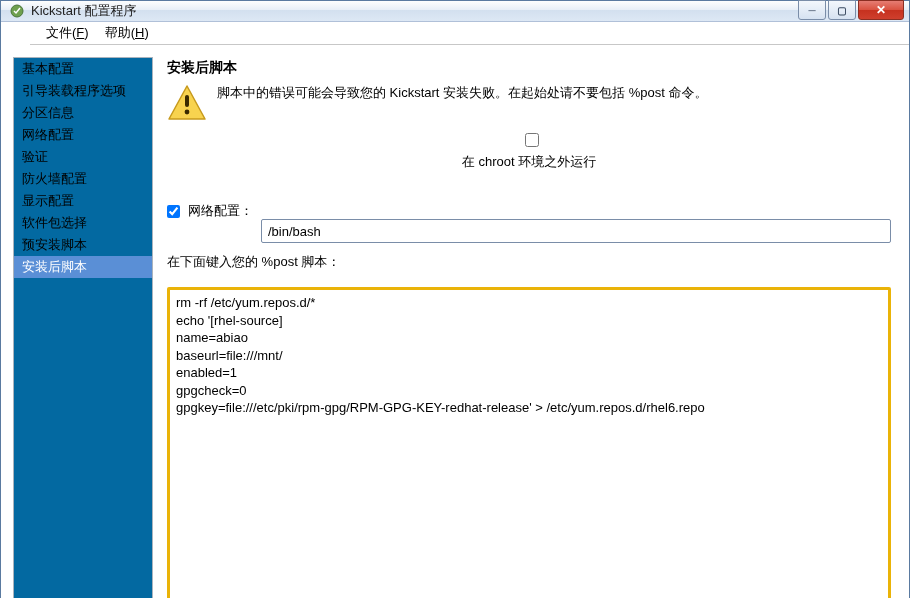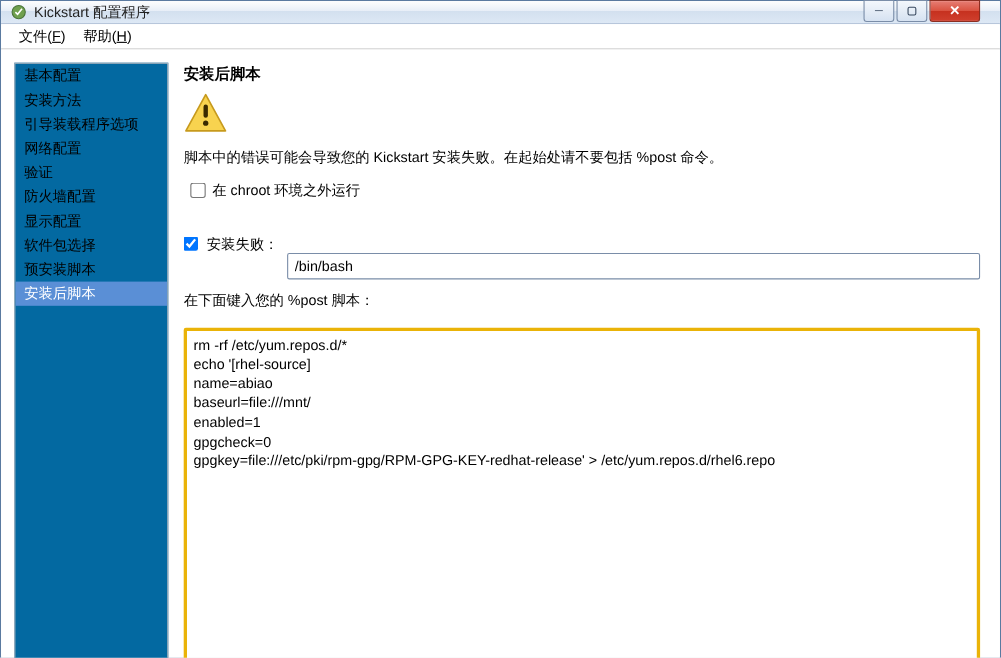--- a/index.html
+++ b/index.html
@@ -1,38 +1,38 @@
 <!DOCTYPE html>
 <html><head>
   <meta charset="utf-8">
   <style>
     * { box-sizing: border-box; margin: 0; padding: 0; }
     body { font-family: "Microsoft YaHei", "SimSun", Arial, sans-serif; font-size: 13px; background: #dce5f0; overflow: hidden; }
     .window { width: 910px; height: 598px; background: #fff; display: flex; flex-direction: column; border: 1px solid #5a7aa0; }
-    .titlebar { height: 30px; background: linear-gradient(to bottom, #fdfefe 0%, #e7eef7 45%, #d3e0ef 46%, #dde8f5 100%); display: flex; align-items: center; padding: 0 16px 0 8px; border-bottom: 1px solid #b0c0d8; }
+    .titlebar { height: 30px; background: linear-gradient(to bottom, #fdfefe 0%, #e7eef7 45%, #d3e0ef 46%, #dde8f5 100%); display: flex; align-items: center; padding: 0 3px 0 8px; border-bottom: 1px solid #b0c0d8; }
     .titlebar .title-icon { width: 16px; height: 16px; margin-right: 6px; display: flex; align-items: center; justify-content: center; }
     .titlebar .title-text { flex: 1; font-size: 13px; color: #222; }
     .win-buttons { display: flex; height: 20px; margin-right: 2px; }
     .win-btn { width: 28px; height: 20px; border: 1px solid #7a8da8; border-radius: 0 0 3px 3px; margin-left: 2px; background: linear-gradient(to bottom,#f3f7fc,#d6e2f1); display: flex; align-items: center; justify-content: center; cursor: pointer; position: relative; top:-1px; }
     .win-btn.close { background: linear-gradient(to bottom,#e67d73,#d9513f 50%,#c6311f 51%,#cf3f2d); border-color:#8b2e22; width: 46px; }
     .win-btn .sym { font-size: 10px; font-weight: bold; color: #3a4a60; }
     .win-btn.close .sym { color: #fff; font-size: 12px; }
-    .menubar { height: 24px; border-bottom: 1px solid #c7c7c7; display: flex; align-items: center; padding: 0 8px; background: #fff; }
+    .menubar { height: 24px; border-bottom: 1px solid #c7c7c7; display: flex; align-items: center; padding: 0 8px; background: #fff; margin-left: 29px; }
     .menu-item { padding: 2px 8px; cursor: pointer; font-size: 13px; }
     .menu-item u { text-decoration: underline; }
     .content { flex: 1; padding: 12px; display: flex; gap: 12px; background: #fff; }
     .sidebar { width: 140px; border: 1px solid #aab3bd; background: #0369a1; overflow-y: auto; }
     .side-item { padding: 2px 8px; cursor: pointer; font-size: 13px; white-space: nowrap; }
     .side-item.selected { background: #5a8fd6; color: #fff; }
     .main { flex: 1; display: flex; flex-direction: column; padding: 2px 6px 0 2px; }
     .section-title { font-weight: bold; font-size: 14px; margin-bottom: 6px; }
-    .warning-row { display: flex; align-items: flex-start; gap: 10px; margin-bottom: 10px; flex-direction: column; }
+    .warning-row { display: flex; align-items: flex-start; gap: 10px; margin-bottom: 10px; }
     .warning-icon { width: 40px; height: 40px; flex-shrink: 0; }
     .warning-text { line-height: 1.6; font-size: 13px; }
-    .check-row { display: flex; align-items: center; gap: 6px; margin-bottom: 8px; }
+    .check-row { display: flex; align-items: center; gap: 6px; margin-bottom: 8px; flex-direction: column; }
     .check-row input[type=checkbox] { width: 14px; height: 14px; margin-left: 6px; }
     .inter-row { display: flex; align-items: center; gap: 8px; margin-bottom: 10px; }
     .inter-row input[type=text] { flex: 1; height: 24px; border: 1px solid #7a8da8; padding: 2px 6px; font-size: 13px; border-radius: 2px; margin-top: 40px; }
     .script-label { margin-bottom: 16px; font-size: 13px; }
     .script-area { width: 100%; height: 336px; border: 3px solid #eab308; padding: 4px 6px; font-family: Arial, sans-serif; font-size: 13px; line-height: 1.35; resize: none; white-space: pre; overflow: auto; border-radius: 2px; }
   </style>
 </head>
 <body>
 
 <div class="window">
@@ -58,22 +58,22 @@
   </div>
 
   <div class="menubar">
     <div class="menu-item"><span>文件(</span><u>F</u><span>)</span></div>
     <div class="menu-item"><span>帮助(</span><u>H</u><span>)</span></div>
   </div>
 
   <div class="content">
     <div class="sidebar">
       <div class="side-item">基本配置</div>
-      <div class="side-item">安装方法</div>
       <div class="side-item">引导装载程序选项</div>
+      <div class="side-item">分区信息</div>
       <div class="side-item">网络配置</div>
       <div class="side-item">验证</div>
       <div class="side-item">防火墙配置</div>
       <div class="side-item">显示配置</div>
       <div class="side-item">软件包选择</div>
       <div class="side-item">预安装脚本</div>
       <div class="side-item selected">安装后脚本</div>
     </div>
 
     <div class="main">
@@ -90,21 +90,21 @@
         <div class="warning-text">脚本中的错误可能会导致您的  Kickstart  安装失败。在起始处请不要包括  %post 命令。</div>
       </div>
 
       <div class="check-row">
         <input type="checkbox" id="cb-chroot" style="">
         <label for="cb-chroot">在  chroot 环境之外运行</label>
       </div>
 
       <div class="inter-row">
         <input type="checkbox" id="cb-interp" checked="" style="">
-        <label for="cb-interp">安装失败：</label>
+        <label for="cb-interp">网络配置：</label>
         <input type="text" value="/bin/bash" style="">
       </div>
 
       <div class="script-label">在下面键入您的 %post 脚本：</div>
       <textarea class="script-area" style="">rm -rf /etc/yum.repos.d/*
 echo '[rhel-source]
 name=abiao
 baseurl=file:///mnt/
 enabled=1
 gpgcheck=0

